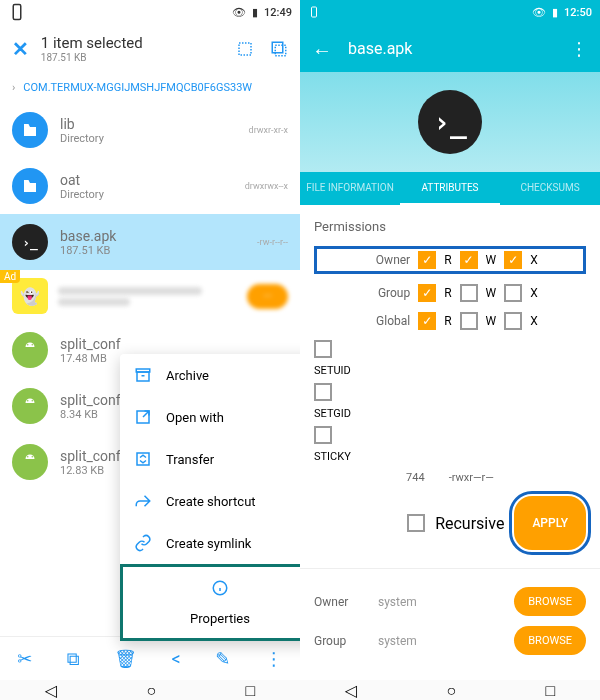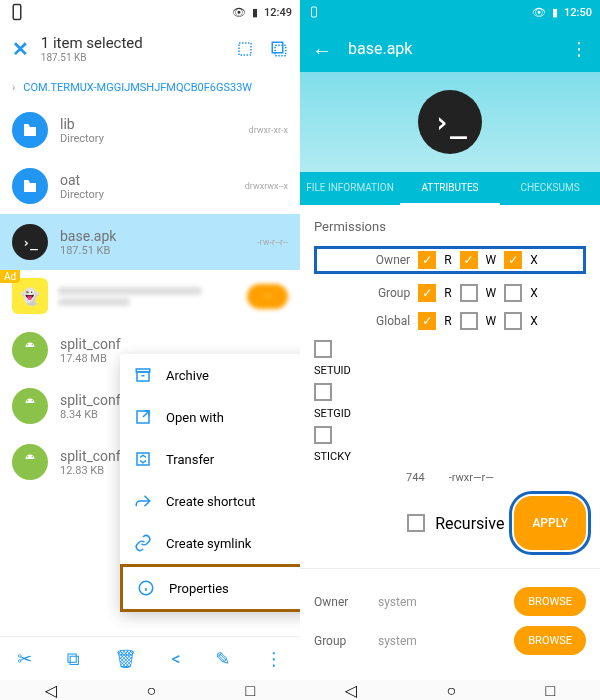--- a/index.html
+++ b/index.html
@@ -29,21 +29,21 @@
 .file-sub { font-size: 11px; color: #888; }
 .file-perm { font-size: 9px; color: #aaa; }
 .ad-row { display: flex; align-items: center; padding: 8px 12px; gap: 10px; position: relative; }
 .ad-badge { position: absolute; top: 0; left: 0; background: #FFC107; color: #fff; font-size: 10px; padding: 1px 4px; border-radius: 0 0 4px 0; }
 .ad-thumb { width: 36px; height: 36px; background: #FFEB3B; border-radius: 6px; display: flex; align-items: center; justify-content: center; }
 .ad-text { flex: 1; }
 .ad-line { height: 8px; background: #ddd; border-radius: 4px; margin: 3px 0; filter: blur(2px); }
 .ad-btn { background: #FFA000; color: #fff; padding: 6px 16px; border-radius: 16px; font-size: 11px; filter: blur(2px); }
 .context-menu { position: absolute; left: 120px; top: 354px; width: 200px; background: #fff; box-shadow: 0 4px 16px rgba(0,0,0,0.2); border-radius: 4px; z-index: 10; }
 .menu-item { display: flex; align-items: center; padding: 12px 14px; gap: 14px; font-size: 13px; }
-.menu-item.highlighted { border: 3px solid #a16207; }
+.menu-item.highlighted { border: 3px solid #0f766e; flex-direction: column; }
 .menu-icon { width: 18px; height: 18px; }
 .bottom-bar { position: absolute; bottom: 20px; left: 0; right: 0; height: 44px; display: flex; align-items: center; justify-content: space-around; border-top: 1px solid #eee; background: #fff; }
 .bottom-icon { color: #2196F3; font-size: 18px; }
 .nav-bar { position: absolute; bottom: 0; left: 0; right: 0; height: 20px; display: flex; align-items: center; justify-content: space-around; background: #fafafa; }
 
 .right-header { background: #00BCD4; color: #fff; }
 .app-bar { display: flex; align-items: center; padding: 12px; gap: 16px; }
 .back-arrow { font-size: 20px; }
 .app-title { flex: 1; font-size: 16px; }
 .more-dots { font-size: 18px; }

